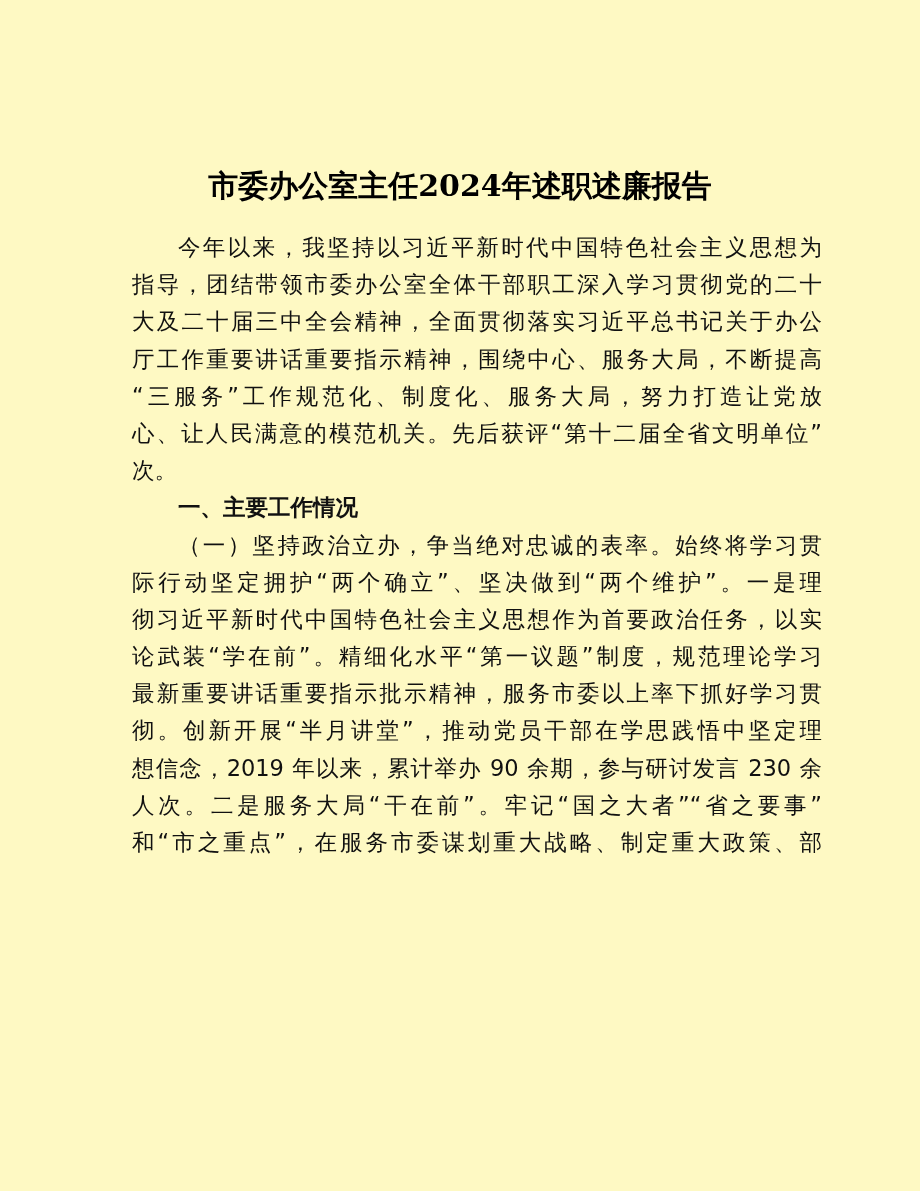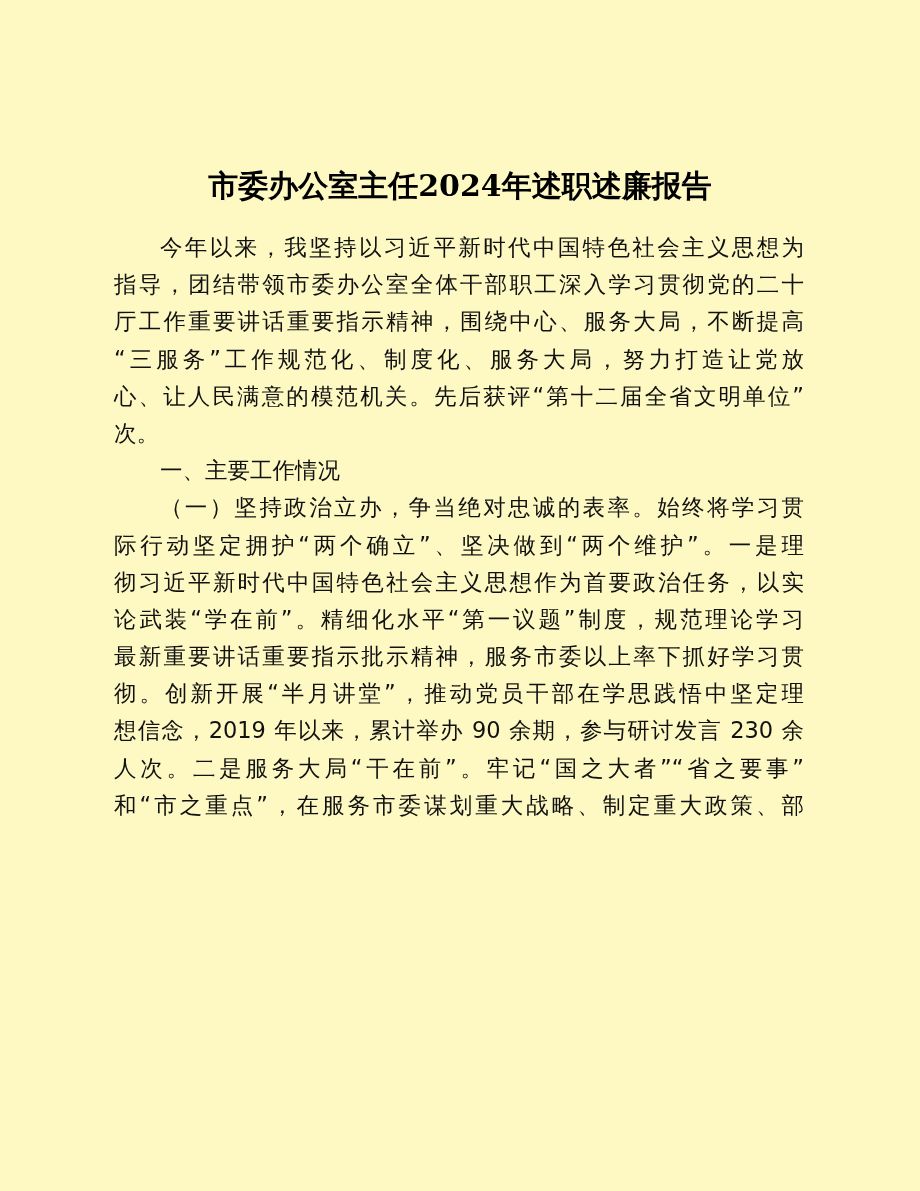--- a/index.html
+++ b/index.html
@@ -29,21 +29,21 @@
       text-align: center;
       font-family: "DejaVu Serif", "Liberation Serif", serif;
       font-weight: bold;
       font-size: 30px;
       letter-spacing: 0px;
       line-height: 44px;
       color: #000000;
     }
     .body {
       position: absolute;
-      left: 114px;
+      left: 132px;
       top: 229px;
       width: 690px;
       font-family: "DejaVu Sans", "Liberation Sans", sans-serif;
       font-size: 22.5px;
       color: #111111;
     }
     .line {
       height: 37.2px;
       line-height: 37.2px;
       white-space: nowrap;
@@ -52,36 +52,37 @@
       display: block;
     }
     .line.last {
       text-align-last: left;
     }
     .indent {
       padding-left: 46px;
     }
     .heading {
       font-family: "DejaVu Sans", "Liberation Sans", sans-serif;
-      font-weight: normal;
+      font-weight: bold;
       text-align-last: left;
     }
   </style>
 </head>
 <body>
 
 <div class="page">
 
   <div class="title">市委办公室主任2024年述职述廉报告</div>
 
   <div class="body">
 
     <div>
       <span class="line indent">今年以来，我坚持以习近平新时代中国特色社会主义思想为</span>
       <span class="line">指导，团结带领市委办公室全体干部职工深入学习贯彻党的二十</span>
+      <span class="line">大及二十届三中全会精神，全面贯彻落实习近平总书记关于办公</span>
       <span class="line">厅工作重要讲话重要指示精神，围绕中心、服务大局，不断提高</span>
       <span class="line">“三服务”工作规范化、制度化、服务大局，努力打造让党放</span>
       <span class="line">心、让人民满意的模范机关。先后获评“第十二届全省文明单位”</span>
       <span class="line last">次。</span>
     </div>
 
     <span class="line indent heading">一、主要工作情况</span>
 
     <div>
       <span class="line indent">（一）坚持政治立办，争当绝对忠诚的表率。始终将学习贯</span>

